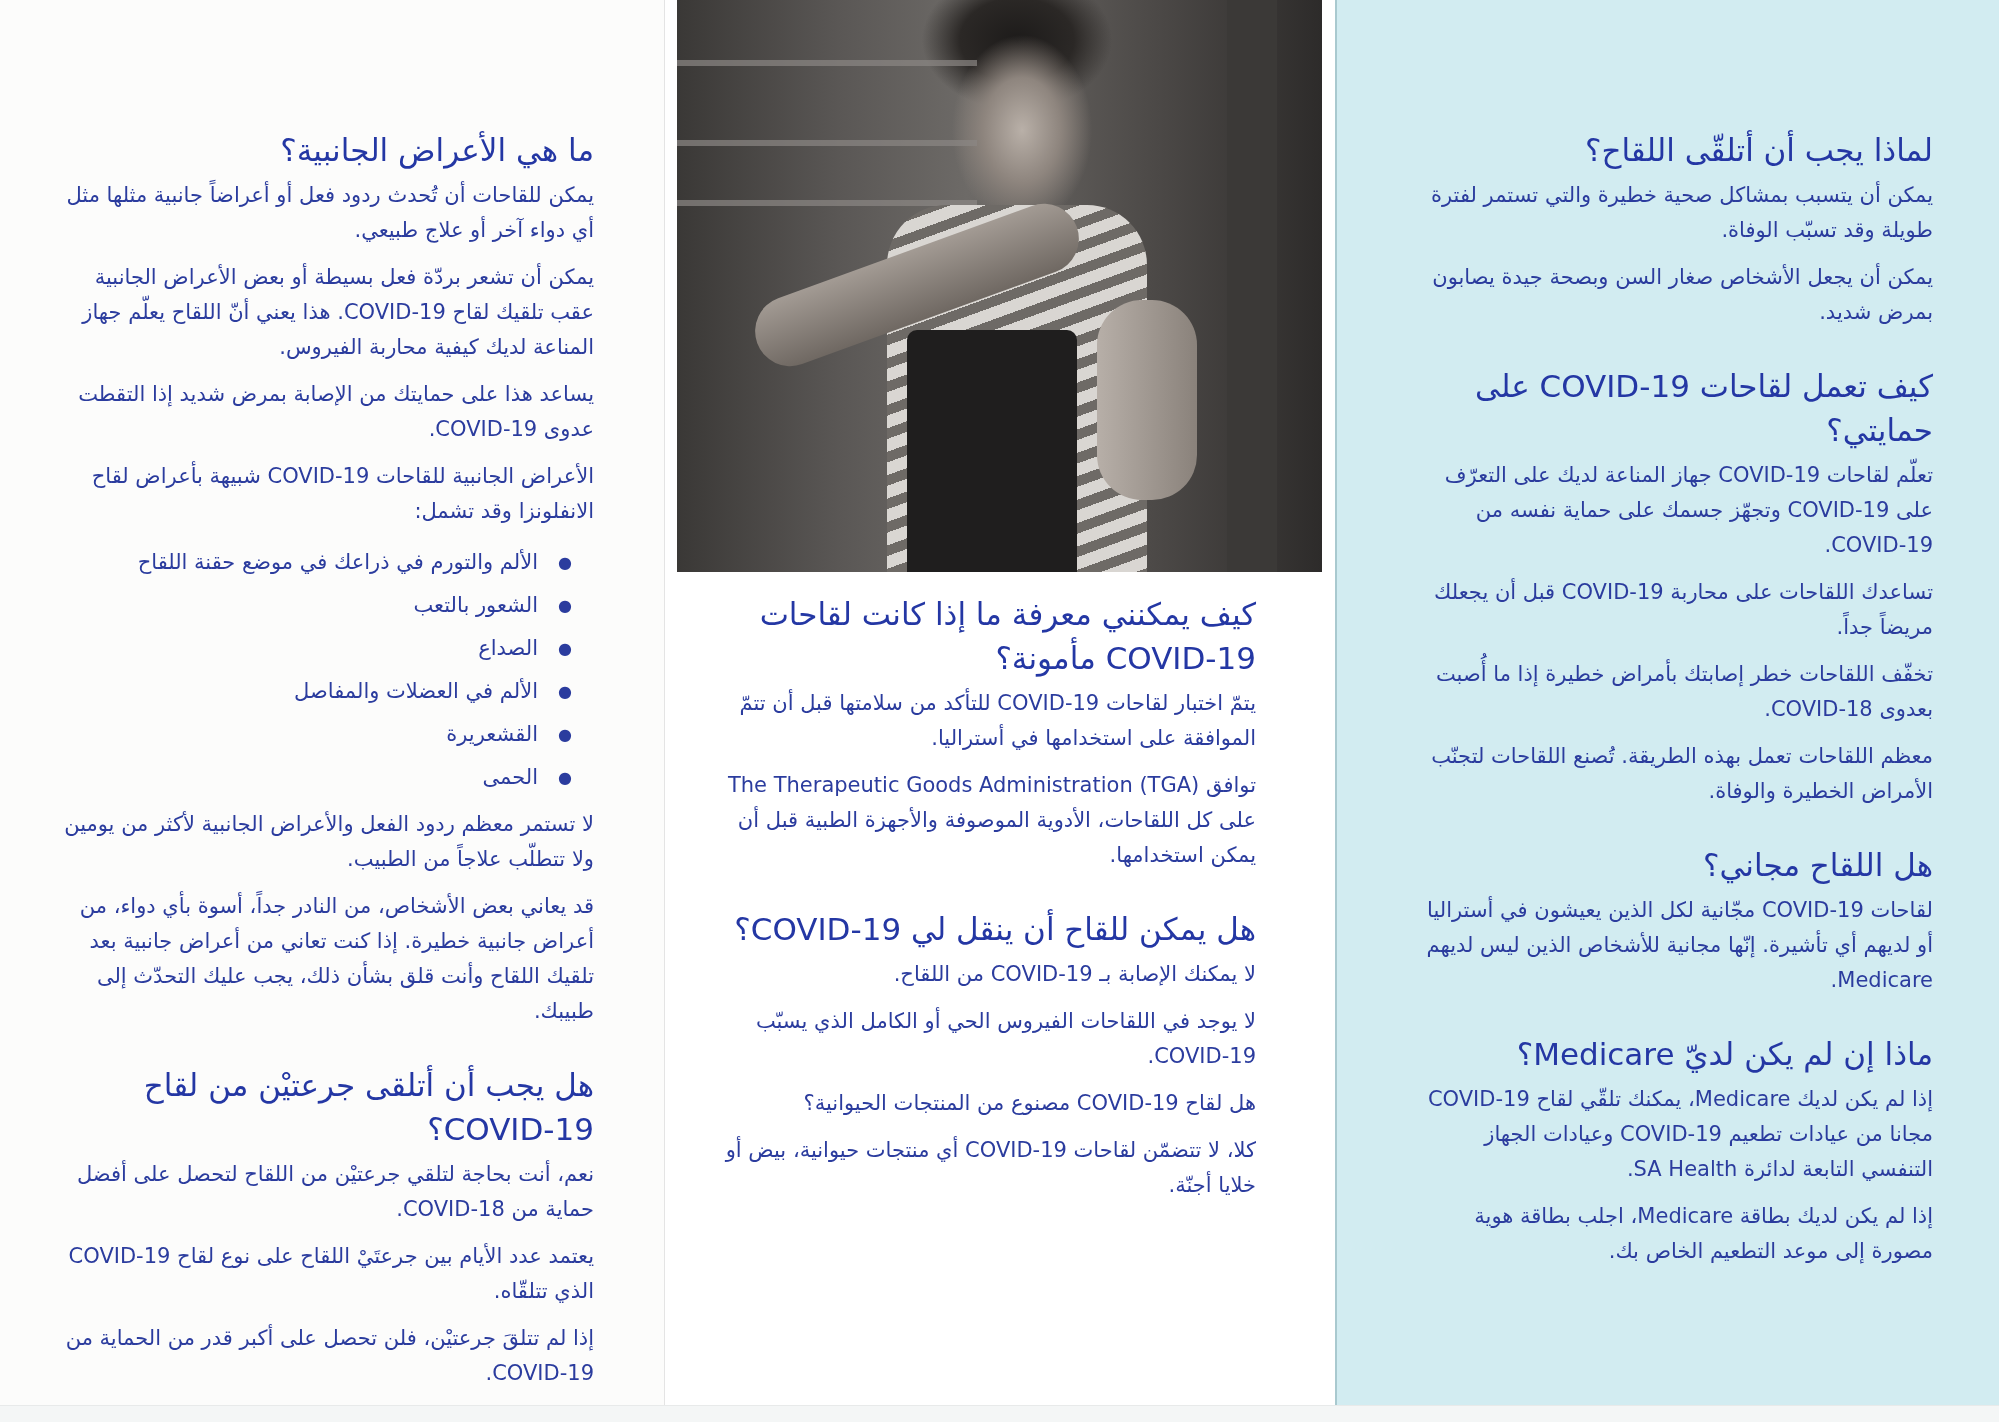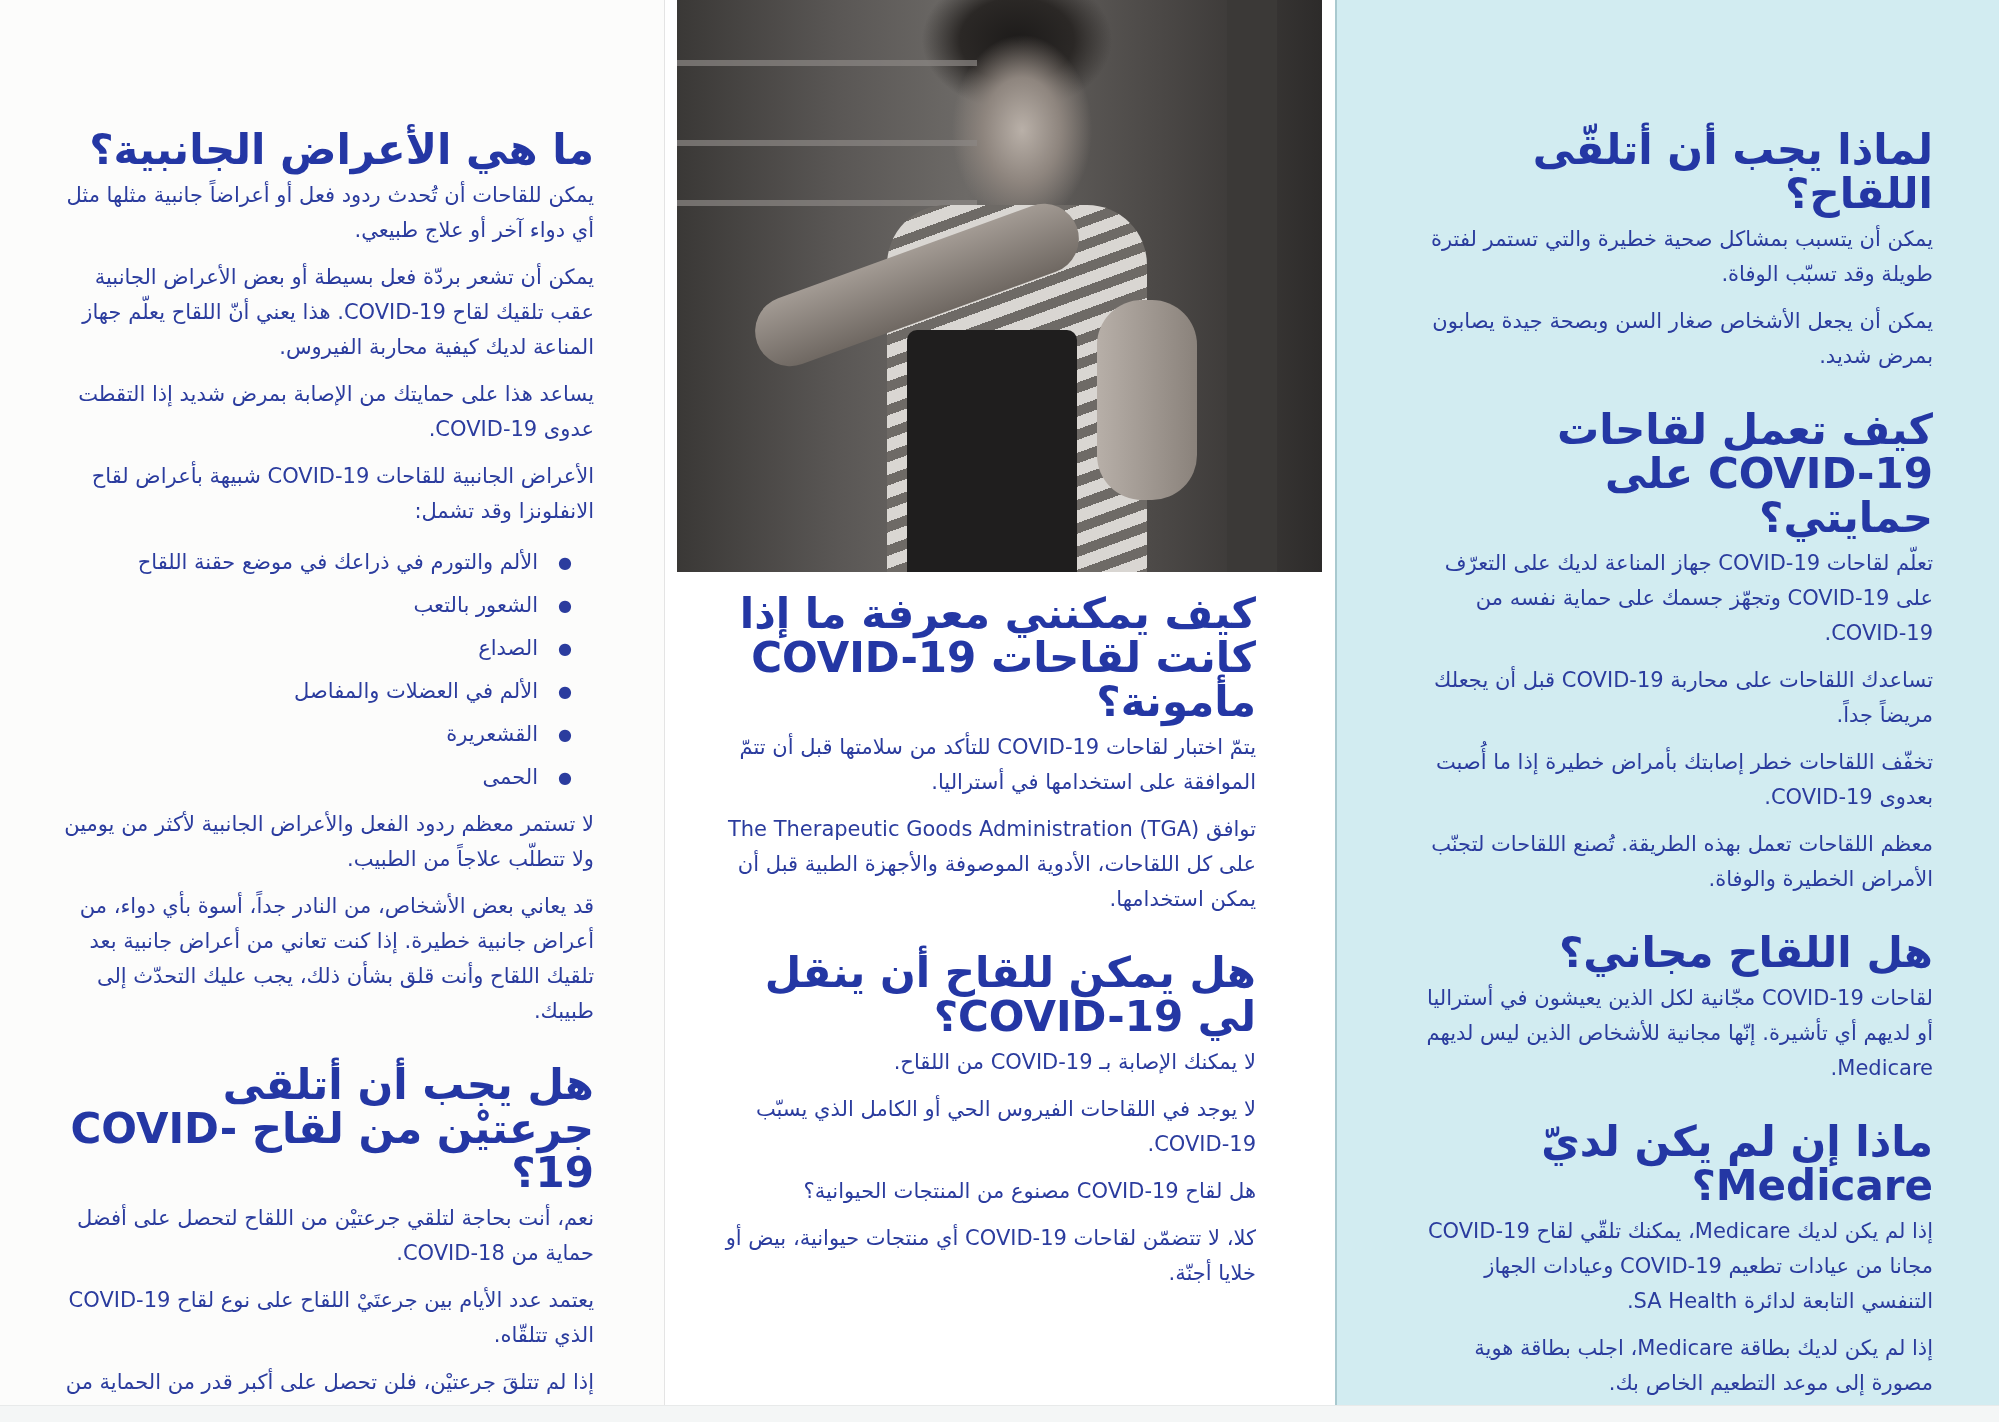--- a/index.html
+++ b/index.html
@@ -11,22 +11,22 @@
     position:relative;
   }
   .panel { position:absolute; top:0; height:1405px; box-sizing:border-box; direction:rtl; }
   .panel-left { left:0; width:664px; background:#fcfcfb; padding:128px 70px 0 60px; }
   .panel-middle { left:664px; width:671px; background:#ffffff; border-left:1px solid #e4e4e4; }
   .panel-right { left:1335px; width:664px; background:#d2ecf1; padding:128px 66px 12px 80px; border-left:2px solid #a9c9cf; }
   .bottom-strip { position:absolute; left:0; top:1405px; width:1999px; height:17px; background:#f4f6f6; border-top:1px solid #e8eaea; }
 
   h2 {
     font-family:"DejaVu Sans", sans-serif;
-    font-weight:bold; color:#2437a4;
-    font-size:42px; line-height:44px; margin:0 0 6px 0;
+    font-weight:normal; color:#2437a4;
+    font-size:31px; line-height:44px; margin:0 0 6px 0;
   }
   p { margin:0 0 12px 0; font-size:21px; line-height:35px; color:#2b3c9e; }
   .section { margin-bottom:34px; }
   ul { list-style:none; margin:6px 0 8px 0; padding:0 22px 0 0; }
   li { font-size:21px; line-height:43px; color:#2b3c9e; position:relative; padding-right:34px; }
   li .bullet { position:absolute; right:0; top:0; font-size:16px; color:#2b3c9e; }
 
   .photo {
     position:absolute; left:12px; top:0; width:645px; height:572px;
     background:
@@ -111,21 +111,21 @@
 <div class="panel panel-right">
   <div class="section">
     <h2>لماذا يجب أن أتلقّى اللقاح؟</h2>
     <p>يمكن أن يتسبب بمشاكل صحية خطيرة والتي تستمر لفترة طويلة وقد تسبّب الوفاة.</p>
     <p>يمكن أن يجعل الأشخاص صغار السن وبصحة جيدة يصابون بمرض شديد.</p>
   </div>
   <div class="section">
     <h2>كيف تعمل لقاحات COVID-19 على حمايتي؟</h2>
     <p>تعلّم لقاحات COVID-19 جهاز المناعة لديك على التعرّف على COVID-19 وتجهّز جسمك على حماية نفسه من COVID-19.</p>
     <p>تساعدك اللقاحات على محاربة COVID-19 قبل أن يجعلك مريضاً جداً.</p>
-    <p>تخفّف اللقاحات خطر إصابتك بأمراض خطيرة إذا ما أُصبت بعدوى COVID-19.</p>
+    <p>تخفّف اللقاحات خطر إصابتك بأمراض خطيرة إذا ما أُصبت بعدوى COVID-18.</p>
     <p>معظم اللقاحات تعمل بهذه الطريقة. تُصنع اللقاحات لتجنّب الأمراض الخطيرة والوفاة.</p>
   </div>
   <div class="section">
     <h2>هل اللقاح مجاني؟</h2>
     <p>لقاحات COVID-19 مجّانية لكل الذين يعيشون في أستراليا أو لديهم أي تأشيرة. إنّها مجانية للأشخاص الذين ليس لديهم Medicare.</p>
   </div>
   <div class="section">
     <h2>ماذا إن لم يكن لديّ Medicare؟</h2>
     <p>إذا لم يكن لديك Medicare، يمكنك تلقّي لقاح COVID-19 مجانا من عيادات تطعيم COVID-19 وعيادات الجهاز التنفسي التابعة لدائرة SA Health.</p>
     <p>إذا لم يكن لديك بطاقة Medicare، اجلب بطاقة هوية مصورة إلى موعد التطعيم الخاص بك.</p>

